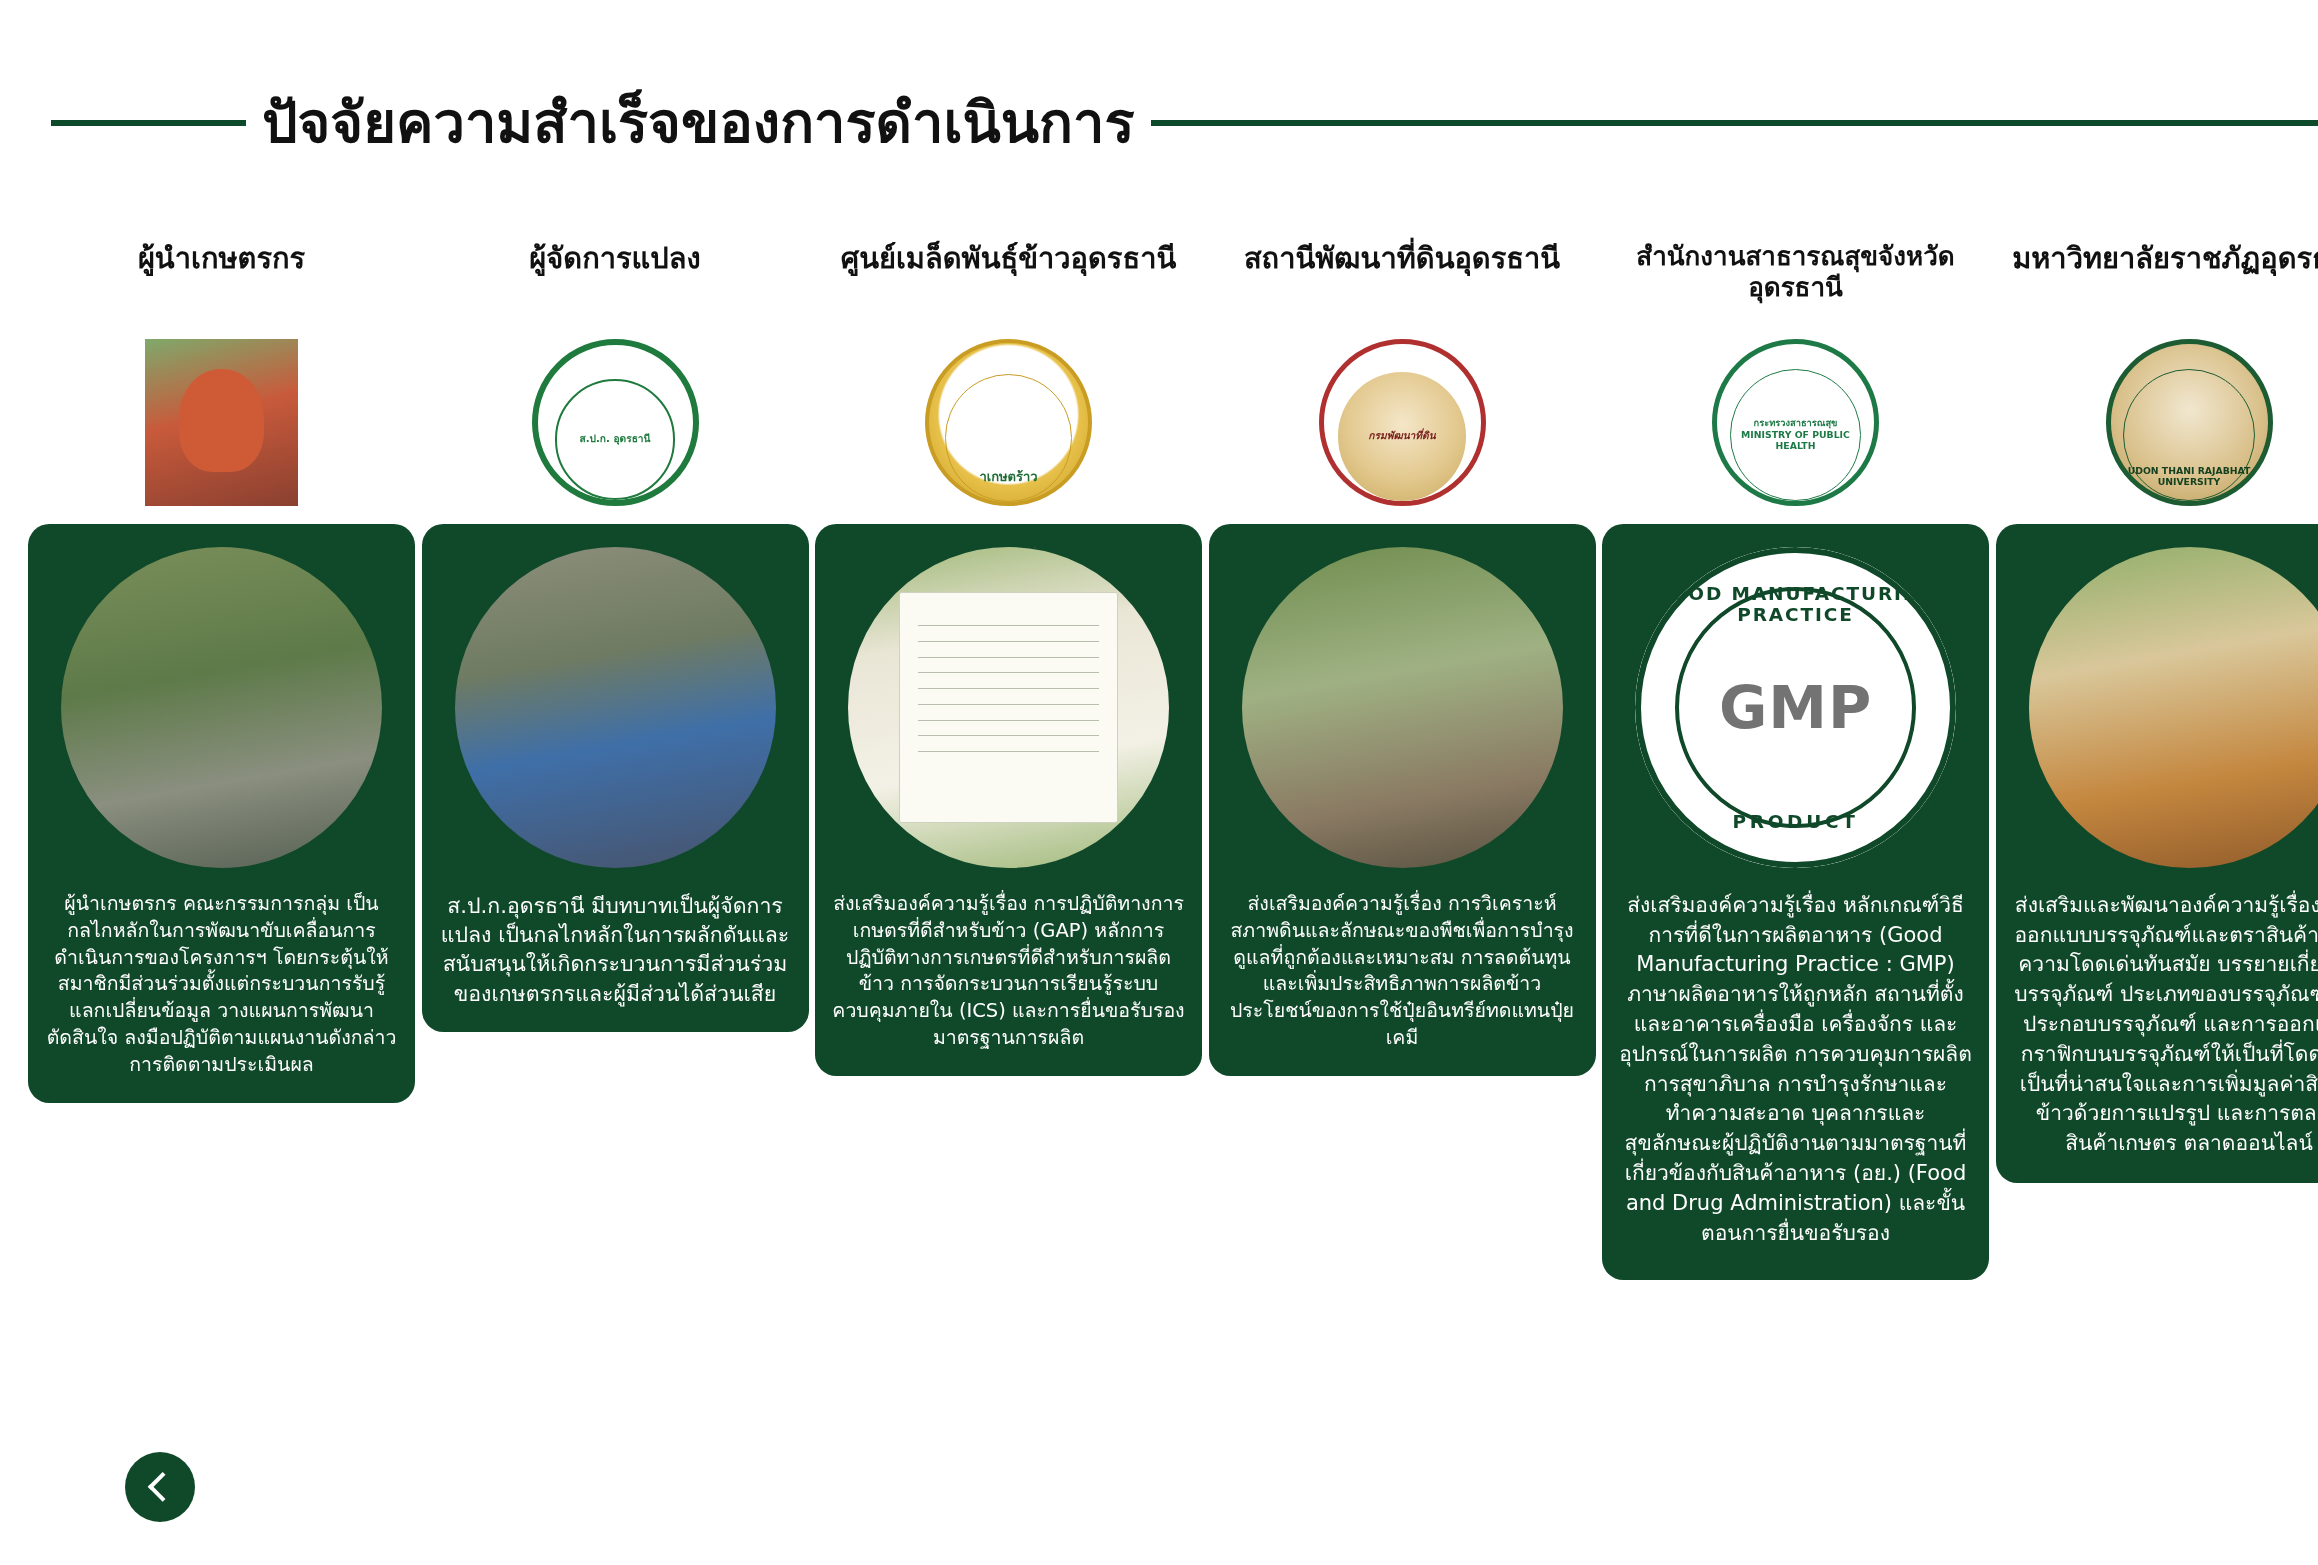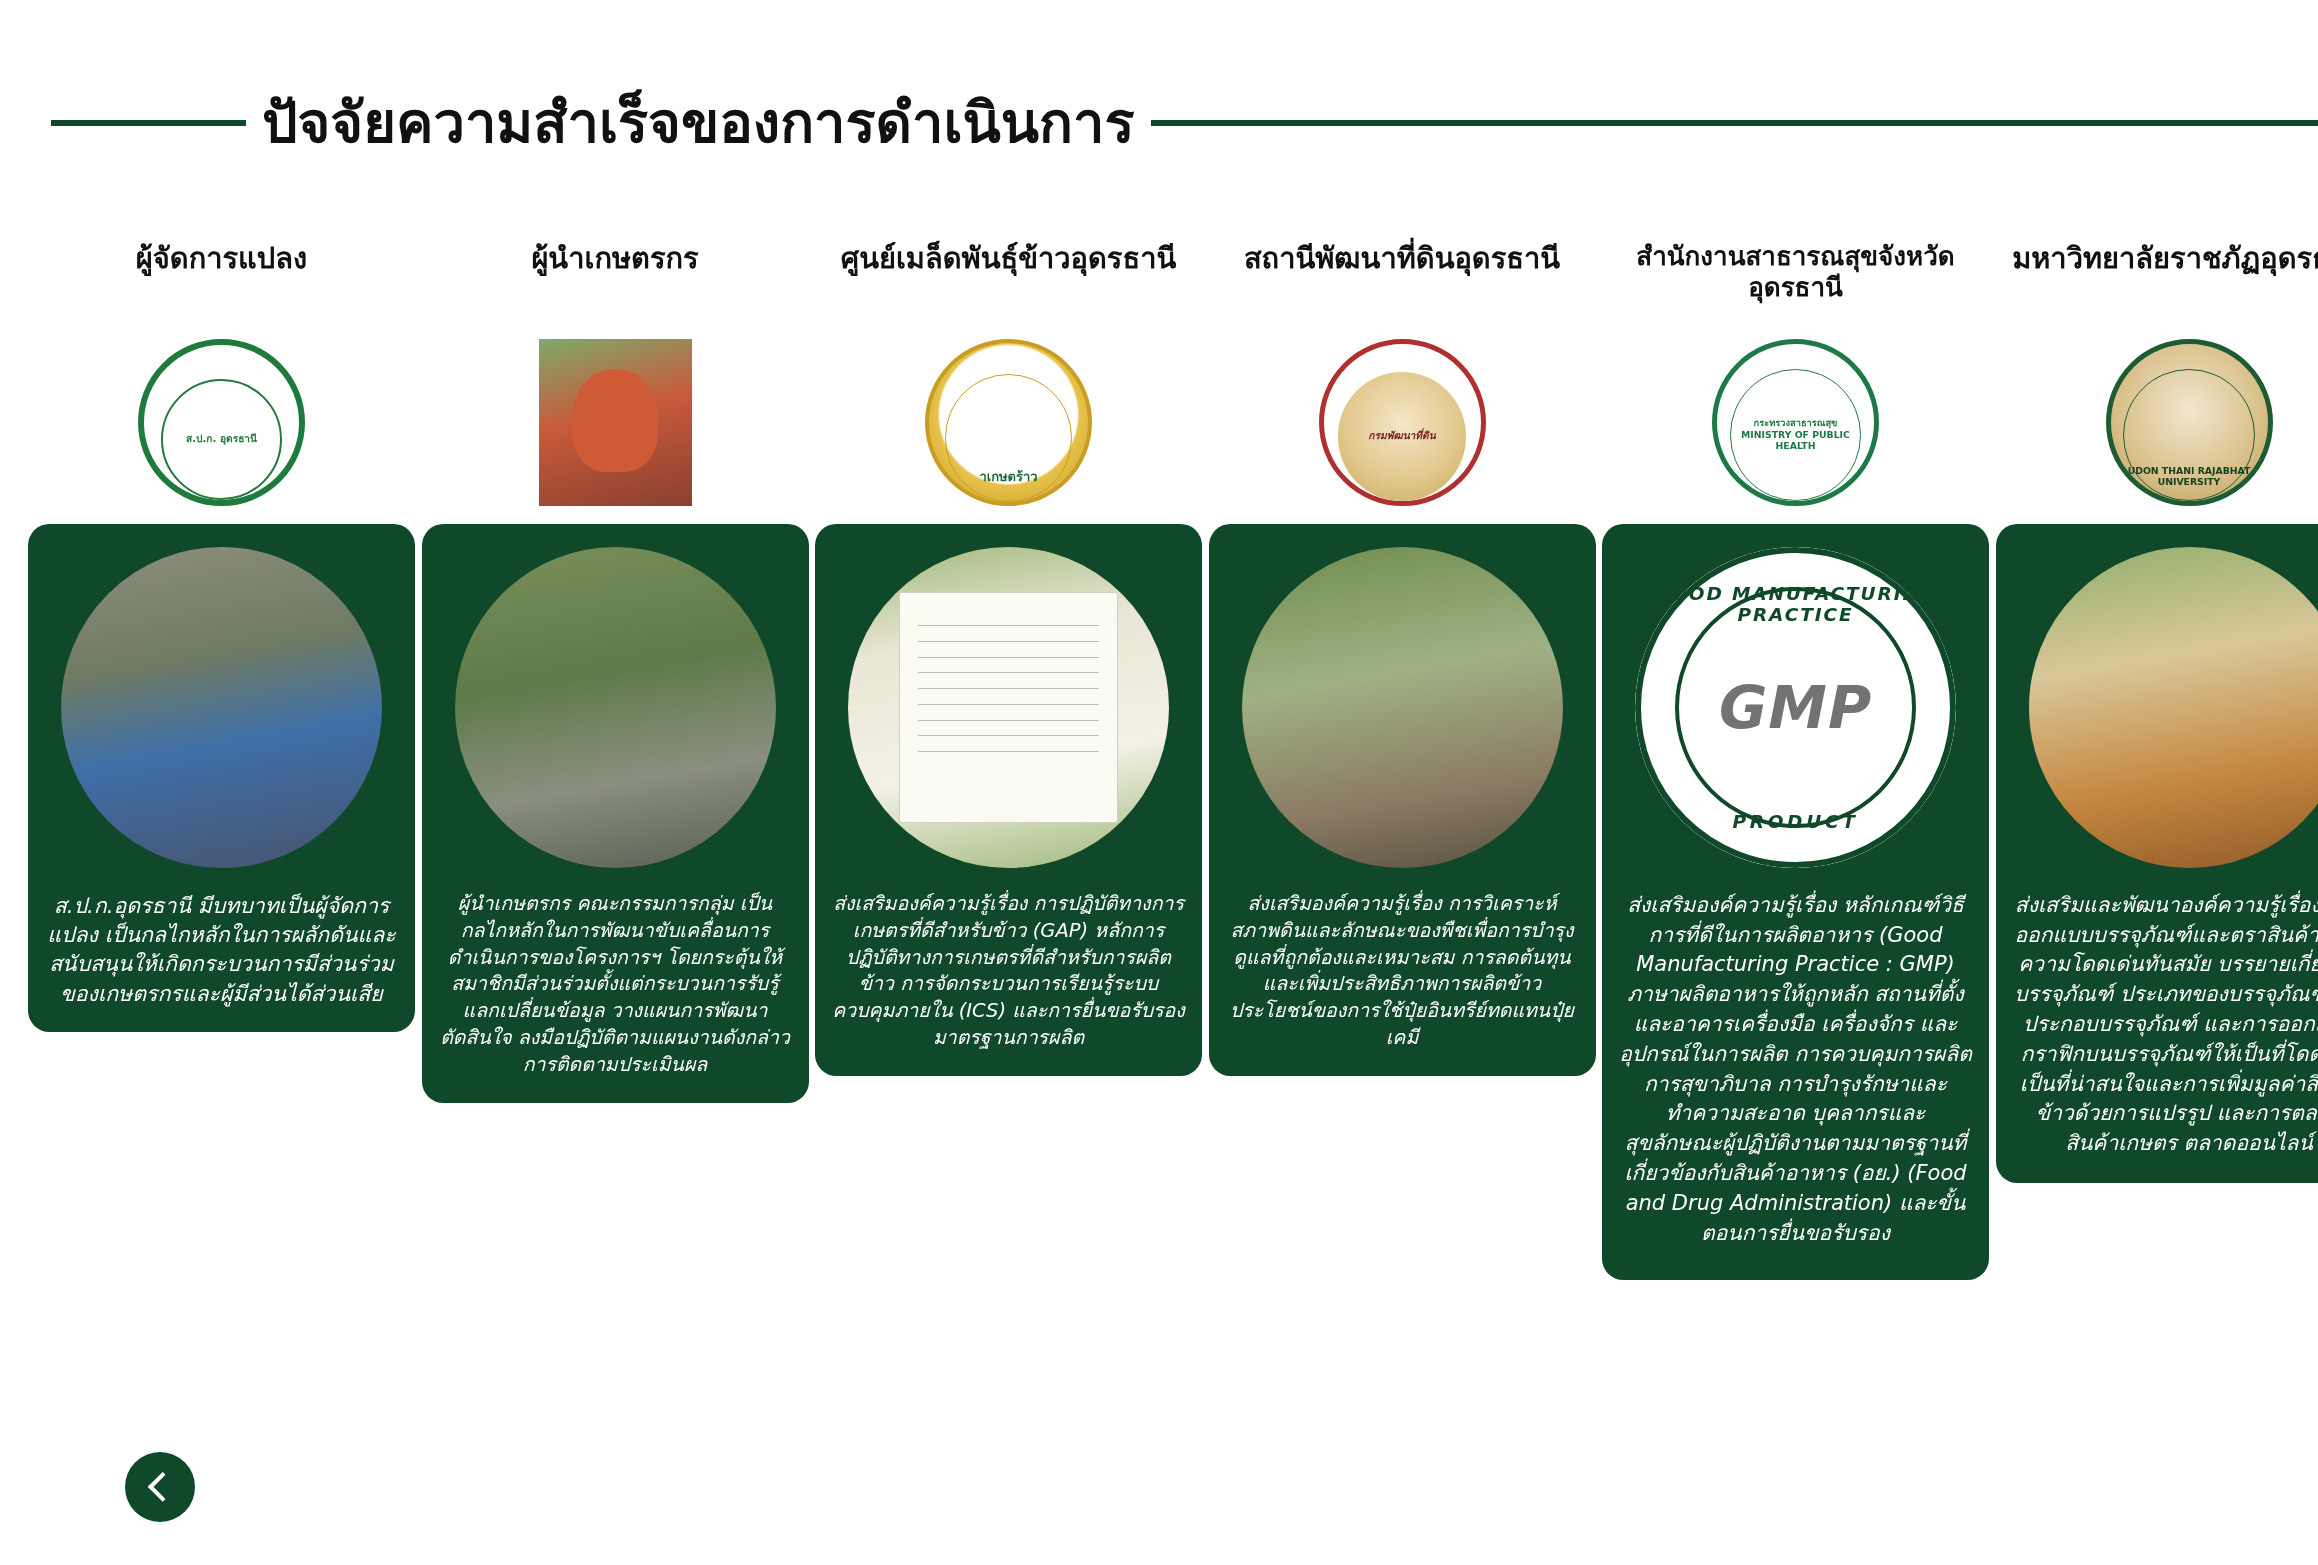--- a/index.html
+++ b/index.html
@@ -164,21 +164,20 @@
 
   
   .card {
     width: 387px;
     background: #10492a;
     border-radius: 21.3px;
     padding: 21.3px 14px 24px;
     display: flex;
     flex-direction: column;
     align-items: center;
-    font-style: italic;
   }
   .card.tall { padding-bottom: 32px; }
 
   .card-photo {
     width: 325px;
     height: 325px;
     border-radius: 50%;
     overflow: hidden;
     position: relative;
     flex: 0 0 auto;
@@ -265,40 +264,40 @@
 
   <div class="title-row">
     <div class="title-rule left"></div>
     <div class="slide-title">ปัจจัยความสำเร็จของการดำเนินการ</div>
     <div class="title-rule right"></div>
   </div>
 
   <div class="columns">
 
     <div class="col">
+      <div class="col-heading">ผู้นำเกษตรกร</div>
+      <div class="logo-wrap">
+        <div class="logo-photo"></div>
+      </div>
+      <div class="card">
+        <div class="card-photo ph-b"></div>
+        <div class="card-text mid">ผู้นำเกษตรกร คณะกรรมการกลุ่ม เป็นกลไกหลักในการพัฒนาขับเคลื่อนการดำเนินการของโครงการฯ โดยกระตุ้นให้สมาชิกมีส่วนร่วมตั้งแต่กระบวนการรับรู้แลกเปลี่ยนข้อมูล วางแผนการพัฒนา ตัดสินใจ ลงมือปฏิบัติตามแผนงานดังกล่าว การติดตามประเมินผล</div>
+      </div>
+    </div>
+
+    <div class="col">
       <div class="col-heading">ผู้จัดการแปลง</div>
       <div class="logo-wrap">
         <div class="logo logo-sepa">
           <div class="inner">ส.ป.ก. อุดรธานี</div>
         </div>
       </div>
       <div class="card">
         <div class="card-photo ph-a"></div>
         <div class="card-text">ส.ป.ก.อุดรธานี มีบทบาทเป็นผู้จัดการแปลง เป็นกลไกหลักในการผลักดันและสนับสนุนให้เกิดกระบวนการมีส่วนร่วมของเกษตรกรและผู้มีส่วนได้ส่วนเสีย</div>
-      </div>
-    </div>
-
-    <div class="col">
-      <div class="col-heading">ผู้นำเกษตรกร</div>
-      <div class="logo-wrap">
-        <div class="logo-photo"></div>
-      </div>
-      <div class="card">
-        <div class="card-photo ph-b"></div>
-        <div class="card-text mid">ผู้นำเกษตรกร คณะกรรมการกลุ่ม เป็นกลไกหลักในการพัฒนาขับเคลื่อนการดำเนินการของโครงการฯ โดยกระตุ้นให้สมาชิกมีส่วนร่วมตั้งแต่กระบวนการรับรู้แลกเปลี่ยนข้อมูล วางแผนการพัฒนา ตัดสินใจ ลงมือปฏิบัติตามแผนงานดังกล่าว การติดตามประเมินผล</div>
       </div>
     </div>
 
     <div class="col">
       <div class="col-heading">ศูนย์เมล็ดพันธุ์ข้าวอุดรธานี</div>
       <div class="logo-wrap">
         <div class="logo logo-rice">
           <div class="inner">าเกษตร้าว</div>
         </div>
       </div>

